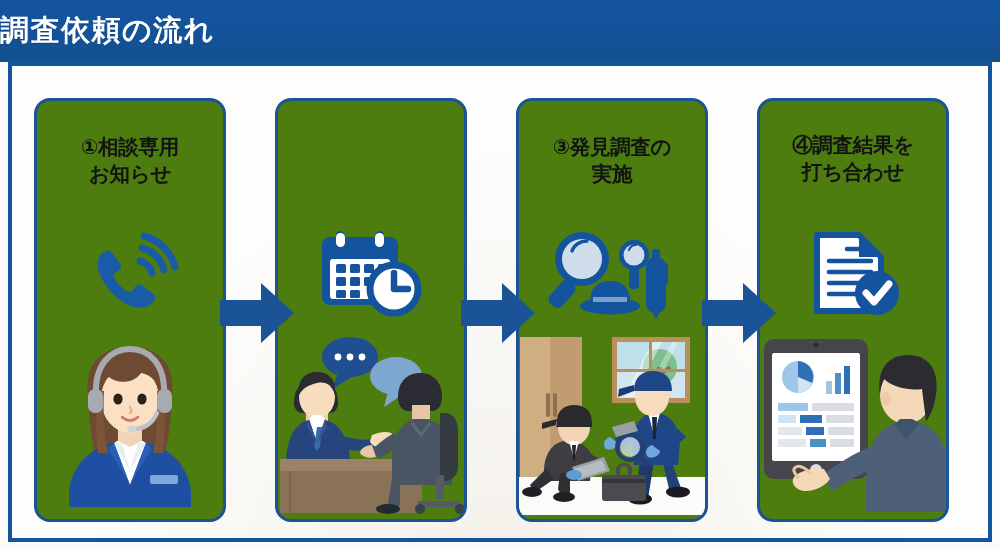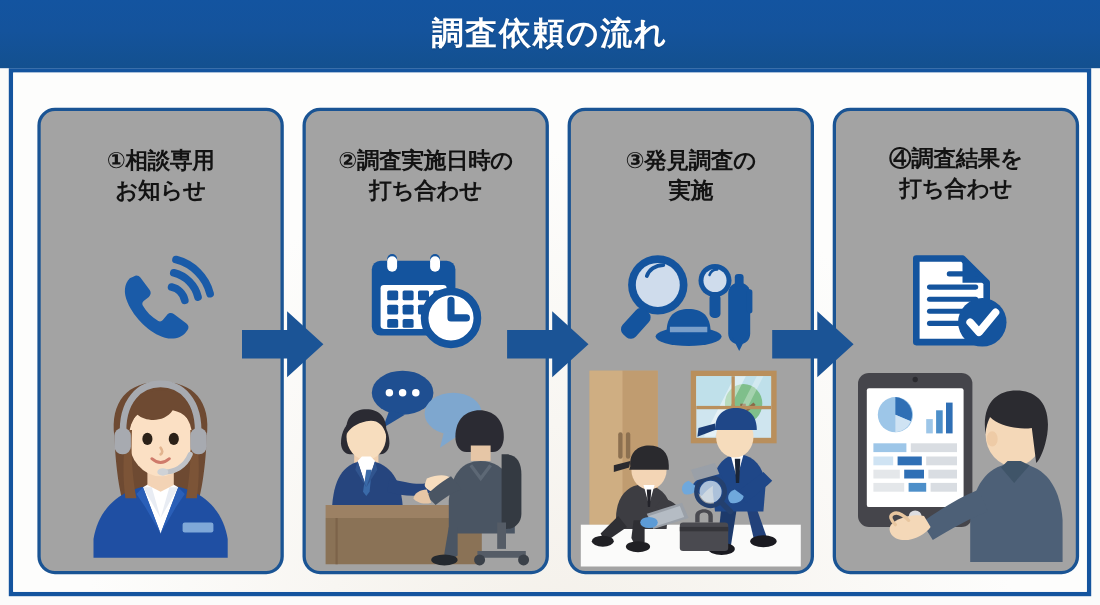--- a/index.html
+++ b/index.html
@@ -16,21 +16,21 @@
     width: 1000px; height: 550px;
     position: relative;
     background: #fbfbfa;
   }
   
   .header {
     position: absolute;
     left: 0; top: 0;
     width: 1000px; height: 62px;
     background: linear-gradient(180deg, #1354a0 0%, #14539c 45%, #13508f 100%);
-    display: flex; align-items: center; justify-content: center;
+    display: flex; align-items: center; 
     z-index: 5;
   }
   .header-title {
     color: #ffffff;
     font-size: 29px;
     font-weight: bold;
     letter-spacing: 1.5px;
     text-shadow: 0 1px 1px rgba(0,0,0,0.18);
     white-space: nowrap;
   }
@@ -52,24 +52,24 @@
   }
   
   .flow {
     position: absolute;
     left: 22px; top: 32px;
     width: 940px; height: 428px;
   }
   .card {
     position: absolute;
     top: 0;
-    width: 224px; height: 424px;
+    width: 192px; height: 424px;
     border: 3px solid #1a5494;
     border-radius: 16px;
-    background: #a3a3a3;
+    background: #4d7c0f;
     box-sizing: border-box;
     overflow: hidden;
   }
   .card.c1 { left: 0px; }
   .card.c2 { left: 241px; }
   .card.c3 { left: 482px; text-decoration: underline; }
   .card.c4 { left: 723px; font-family: Liberation Mono, monospace; }
 
   .card-title {
     position: absolute;
@@ -189,24 +189,20 @@
         </div>
       </div>
 
       <div class="arrow a1">
         <svg width="74" height="60" viewBox="0 0 74 60">
           <path d="M0 17 L41 17 L41 0 L74 30 L41 60 L41 43 L0 43 Z" fill="#1b5496"></path>
         </svg>
       </div>
 
       <div class="card c2">
-        <div class="card-title">
-          <span class="ln">②調査実施日時の</span>
-          <span class="ln">打ち合わせ</span>
-        </div>
 
         <div class="card-icon">
 
           <svg width="110" height="88" viewBox="0 0 110 88">
             <g fill="#14549e">
               <rect x="6" y="8" width="76" height="68" rx="8"></rect>
               <rect x="14" y="30" width="60" height="40" rx="3" fill="#ffffff"></rect>
               <rect x="20" y="2" width="9" height="18" rx="4.5"></rect>
               <rect x="59" y="2" width="9" height="18" rx="4.5"></rect>
               <rect x="20" y="4" width="9" height="14" rx="4.5" fill="#ffffff"></rect>

